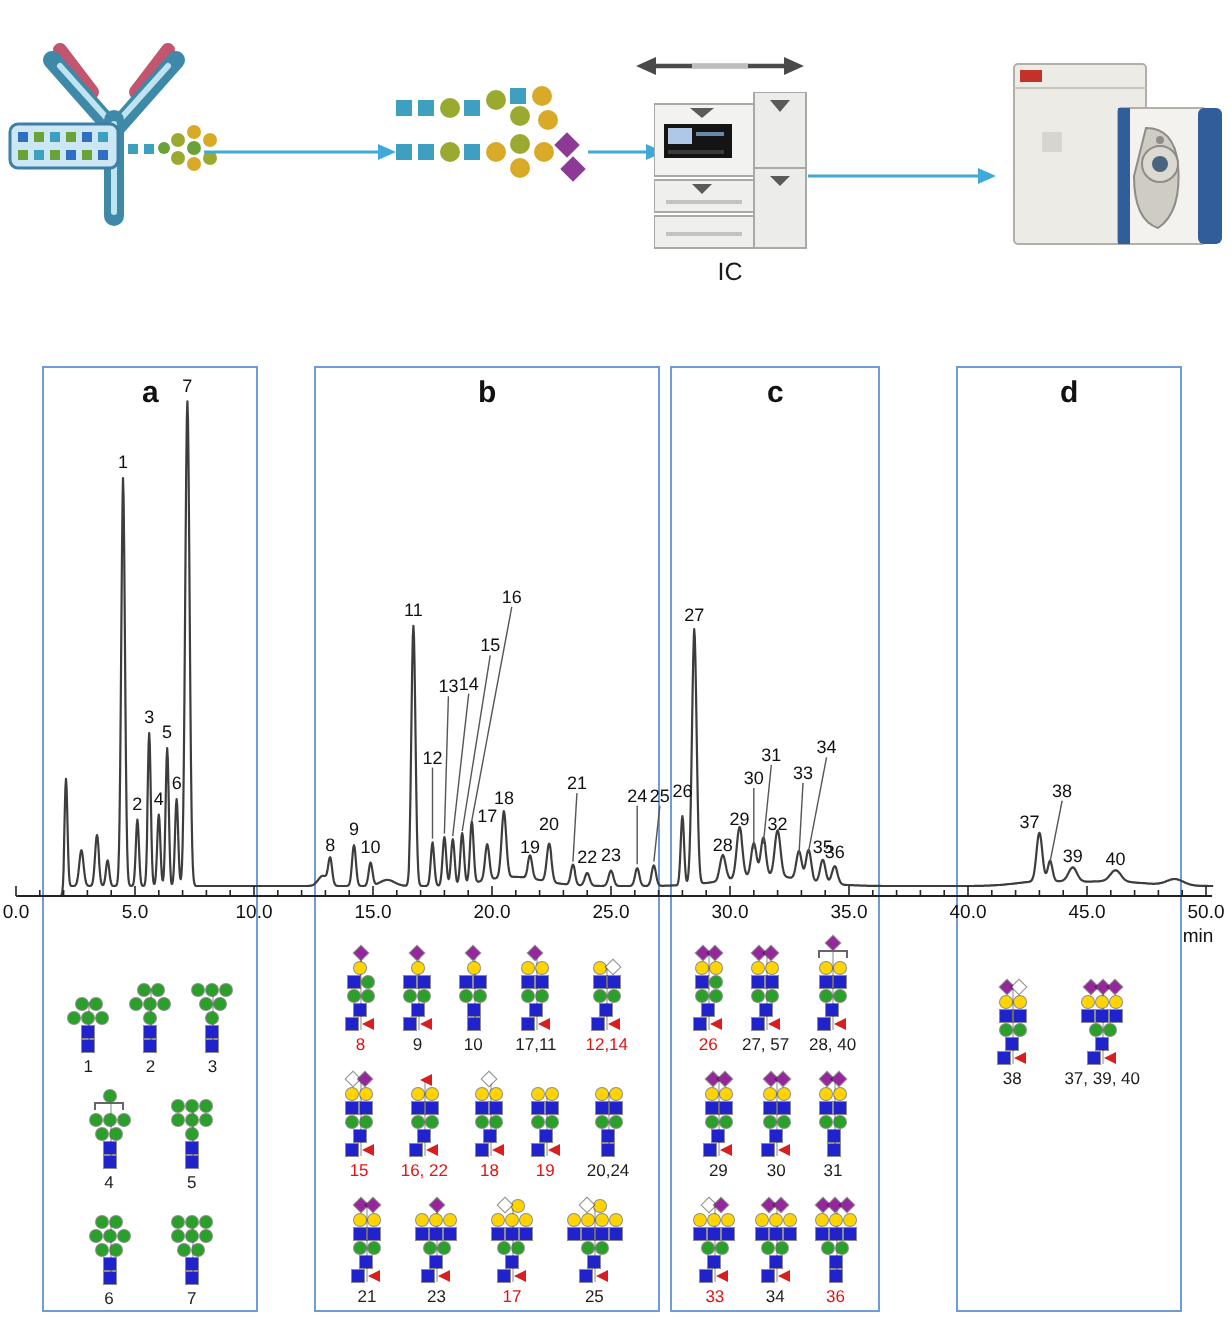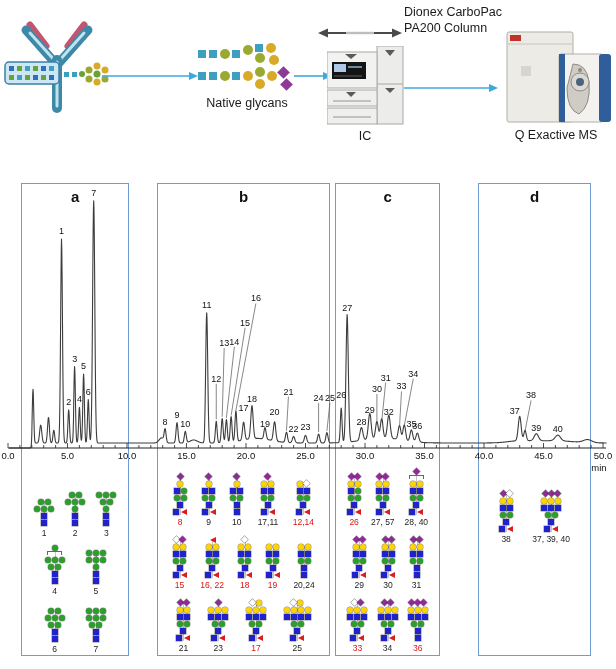--- a/index.html
+++ b/index.html
@@ -93,38 +93,33 @@
           <rect x="36" y="30" width="8" height="8" fill="#3e9fc0"></rect>
         <circle cx="52" cy="34" r="5" fill="#d9aa28"></circle>
           <circle cx="64" cy="30" r="5" fill="#9aa92f"></circle>
         <circle cx="64" cy="42" r="5" fill="#d9aa28"></circle>
           <circle cx="76" cy="34" r="5" fill="#d9aa28"></circle>
         <rect x="83" y="26" width="9" height="9" fill="#8d3a96" transform="rotate(45 87.5 30.5)"></rect>
         <rect x="86" y="38" width="9" height="9" fill="#8d3a96" transform="rotate(45 90.5 42.5)"></rect>
       </g>
     </svg>
 
-    <div class="abs wlabel center" style="left:196px;top:95px;width:102px">Native glycans</div>
 
     <svg class="abs" style="left:294px;top:70px" width="38" height="12" viewBox="0 0 38 12">
       <line x1="0" y1="6" x2="29" y2="6" stroke="#3fa9dc" stroke-width="1.6"></line>
       <polygon points="29,2 38,6 29,10" fill="#3fa9dc"></polygon>
     </svg>
 
     <svg class="abs" style="left:316px;top:26px" width="88" height="14" viewBox="0 0 88 14">
       <line x1="6" y1="7" x2="82" y2="7" stroke="#4a4a4a" stroke-width="2.2"></line>
       <line x1="30" y1="7" x2="58" y2="7" stroke="#bdbdbd" stroke-width="2.4"></line>
       <polygon points="12,2.5 2,7 12,11.5" fill="#4a4a4a"></polygon>
       <polygon points="76,2.5 86,7 76,11.5" fill="#4a4a4a"></polygon>
     </svg>
 
-    <div class="abs wlabel" style="left:404px;top:4px">
-      <div>Dionex CarboPac</div>
-      <div>PA200 Column</div>
-    </div>
 
     <svg class="abs" style="left:327px;top:46px" width="78" height="80" viewBox="0 0 78 80">
       <rect x="50" y="0" width="26" height="78" fill="#ececea" stroke="#a8aaa6"></rect>
       <line x1="50" y1="38" x2="76" y2="38" stroke="#a8aaa6"></line>
       <polygon points="58,4 68,4 63,10" fill="#5a5a58"></polygon>
       <polygon points="58,42 68,42 63,47" fill="#5a5a58"></polygon>
       <rect x="0" y="6" width="50" height="36" fill="#f2f2f0" stroke="#a8aaa6"></rect>
       <polygon points="18,8 30,8 24,13" fill="#5a5a58"></polygon>
       <rect x="5" y="16" width="34" height="17" fill="#141414"></rect>
       <rect x="7" y="18" width="12" height="8" fill="#b0c8e8"></rect>
@@ -152,21 +147,20 @@
       <rect x="18" y="40" width="10" height="10" fill="#d8d5cf"></rect>
       <rect x="56" y="28" width="44" height="68" rx="2" fill="#f4f2ee" stroke="#b2afa8"></rect>
       <rect x="56" y="28" width="6" height="68" fill="#2f5e9b"></rect>
       <rect x="96" y="28" width="12" height="68" rx="3" fill="#2f5e9b"></rect>
       <path d="M70 38 q14 0 16 18 q2 24 -10 32 q-12 -4 -12 -26 z" fill="#cfccc5" stroke="#8f8c85"></path>
       <circle cx="77" cy="56" r="9" fill="#dcd9d2" stroke="#8f8c85"></circle>
       <circle cx="77" cy="56" r="4" fill="#4a637f"></circle>
       <circle cx="77" cy="44" r="2" fill="#8f8c85"></circle>
     </svg>
 
-    <div class="abs wlabel center" style="left:498px;top:127px;width:116px">Q Exactive MS</div>
   </div>
 
   <div id="regions">
       <div class="region-box" style="left: 21.09px; width: 108.29px; top: 183px; height: 473px;">
         <div class="region-letter">a</div>
       </div>
       <div class="region-box" style="left: 156.75px; width: 173.74px; top: 183px; height: 473px;">
         <div class="region-letter">b</div>
       </div>
       <div class="region-box" style="left: 335.25px; width: 104.72px; top: 183px; height: 473px;">

